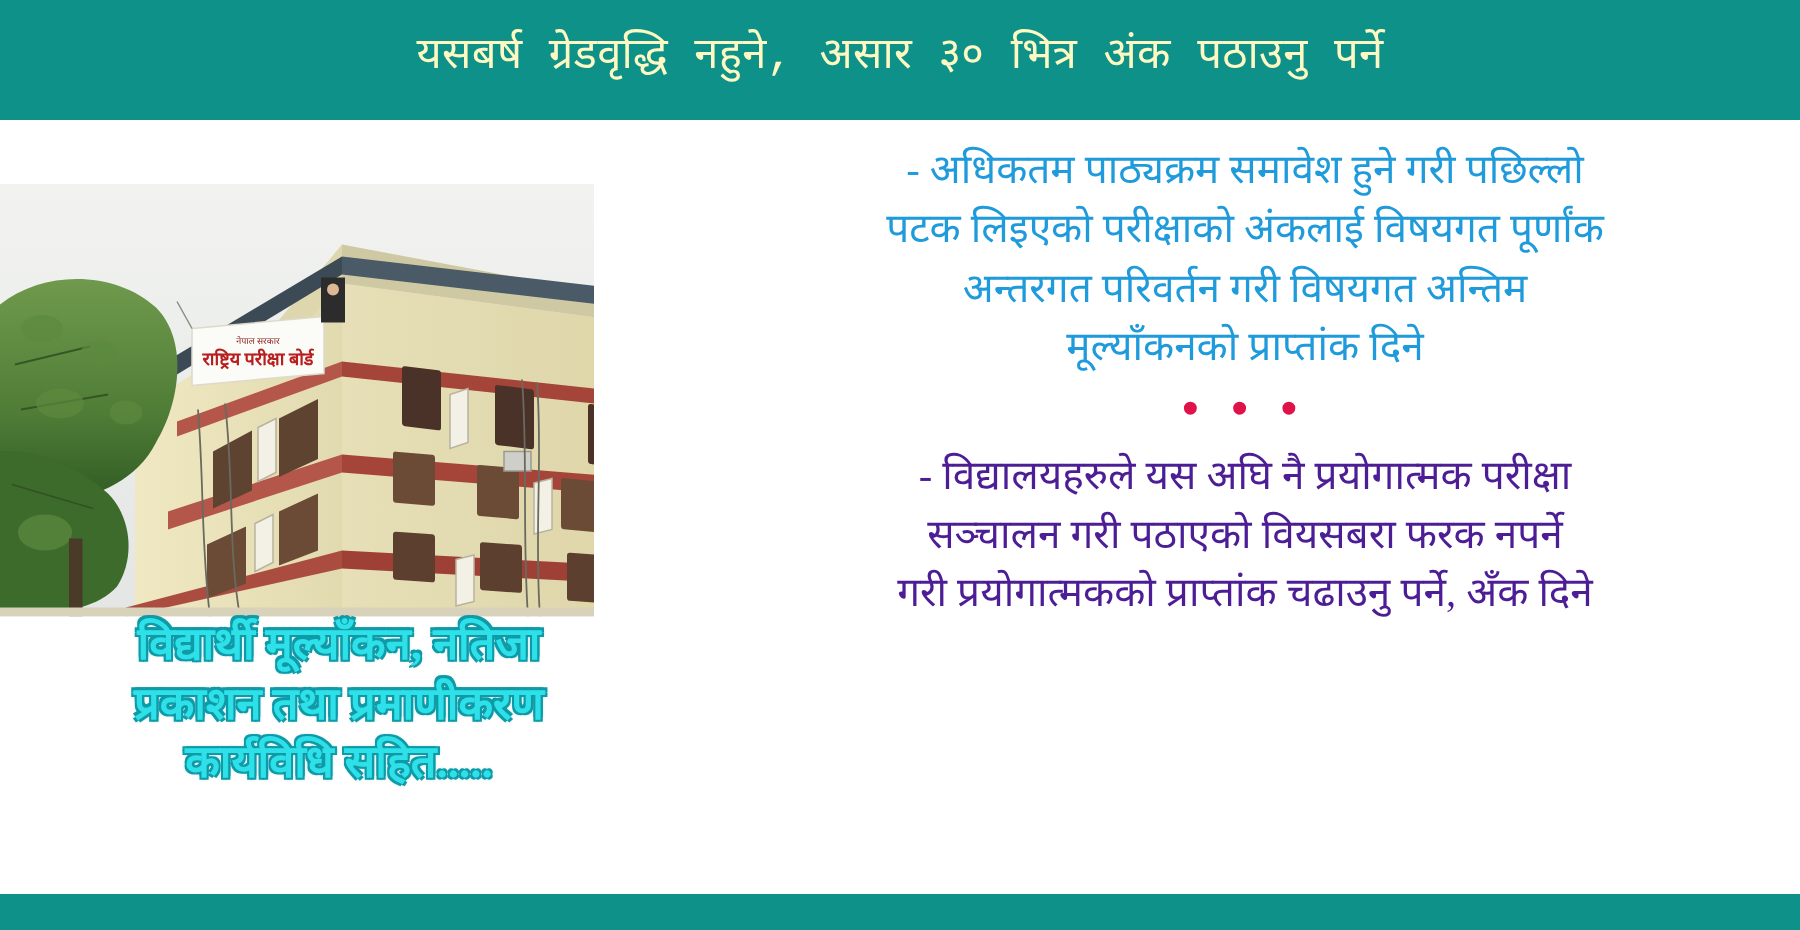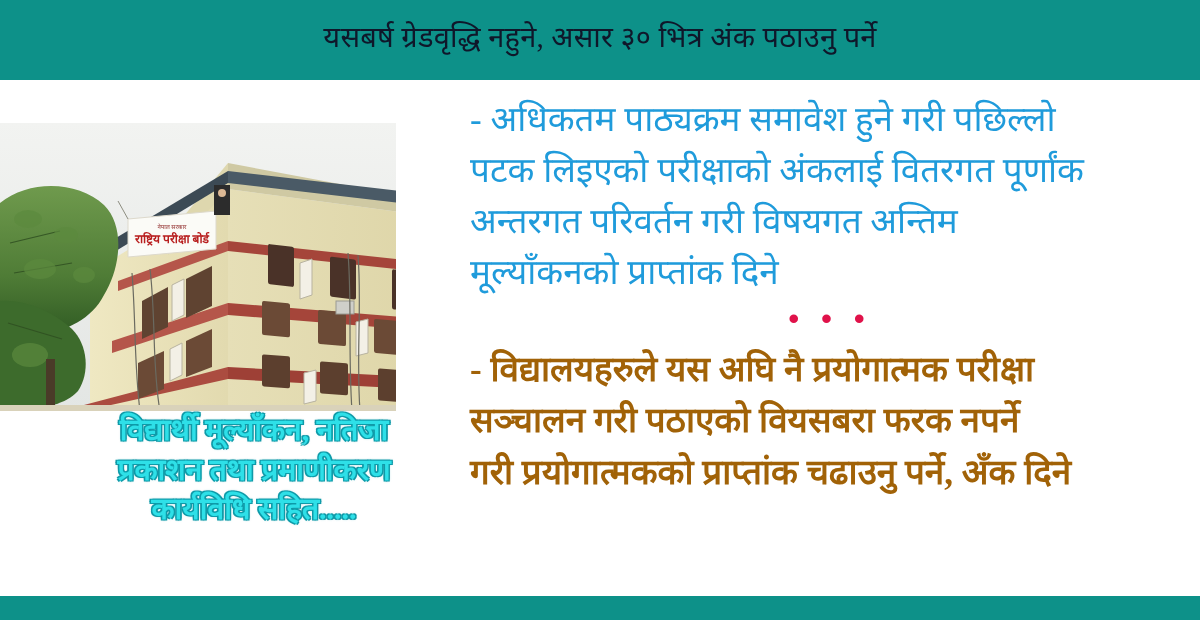--- a/index.html
+++ b/index.html
@@ -24,25 +24,25 @@
     left: 0;
     top: 0;
     width: 1200px;
     height: 80px;
     background: #0d9189;
     display: flex;
     align-items: center;
     justify-content: center;
   }
   .header-title {
-    color: #0f172a;
+    color: #fef9c3;
     font-size: 29px;
     line-height: 1.1;
     letter-spacing: 0.2px;
-    font-family: Liberation Serif, serif;
+    font-family: Liberation Mono, monospace;
     font-weight: 400;
     white-space: nowrap;
     text-align: center;
     padding-bottom: 4px;
   }
 
   
   .footer-band {
     position: absolute;
     left: 0;
@@ -82,49 +82,48 @@
     font-size: 30px;
     font-weight: 700;
     line-height: 1.32;
     color: #2ee0e8;
     text-shadow:
       -1.4px -1.4px 0 #0f9aa8,
        1.4px -1.4px 0 #0f9aa8,
       -1.4px  1.4px 0 #0f9aa8,
        1.4px  1.4px 0 #0f9aa8,
        0px 0px 3px rgba(14,150,166,0.65);
-    padding-left: 28px;
   }
   .caption-line { display: block; }
 
   
   .right-col {
     position: absolute;
     left: 460px;
     top: 80px;
     width: 740px;
     height: 516px;
     display: flex;
     flex-direction: column;
     align-items: center;
     justify-content: flex-start;
     padding-top: 14px;
     box-sizing: border-box;
   }
 
   .para {
     width: 720px;
-    text-align: left;
+    text-align: center;
     font-family: "Liberation Serif", "DejaVu Serif", serif;
-    font-size: 35px;
+    font-size: 27px;
     line-height: 1.46;
     font-weight: 400;
   }
   .para-blue  { color: #1f9bdb; }
-  .para-green { color: #a16207; font-weight: 700; }
+  .para-green { color: #4c1d95; font-weight: 400; }
   .para-line { display: block; white-space: nowrap; }
 
   .dot-separator {
     width: 100%;
     text-align: center;
     color: #e0124a;
     font-size: 30px;
     line-height: 1;
     letter-spacing: 7px;
     font-weight: 700;
@@ -275,21 +274,21 @@
       <span class="caption-line">विद्यार्थी मूल्याँकन, नतिजा</span>
       <span class="caption-line">प्रकाशन तथा प्रमाणीकरण</span>
       <span class="caption-line">कार्यविधि सहित.....</span>
     </div>
   </div>
 
   <div class="right-col">
 
     <div class="para para-blue">
       <span class="para-line">- अधिकतम पाठ्यक्रम समावेश हुने गरी पछिल्लो</span>
-      <span class="para-line">पटक लिइएको परीक्षाको अंकलाई वितरगत पूर्णांक</span>
+      <span class="para-line">पटक लिइएको परीक्षाको अंकलाई विषयगत पूर्णांक</span>
       <span class="para-line">अन्तरगत परिवर्तन गरी विषयगत अन्तिम</span>
       <span class="para-line">मूल्याँकनको प्राप्तांक दिने</span>
     </div>
 
     <div class="dot-separator">• • •</div>
 
     <div class="para para-green">
       <span class="para-line">- विद्यालयहरुले यस अघि नै प्रयोगात्मक परीक्षा</span>
       <span class="para-line">सञ्चालन गरी पठाएको वियसबरा फरक नपर्ने</span>
       <span class="para-line">गरी प्रयोगात्मकको प्राप्तांक चढाउनु पर्ने, अँक दिने</span>

